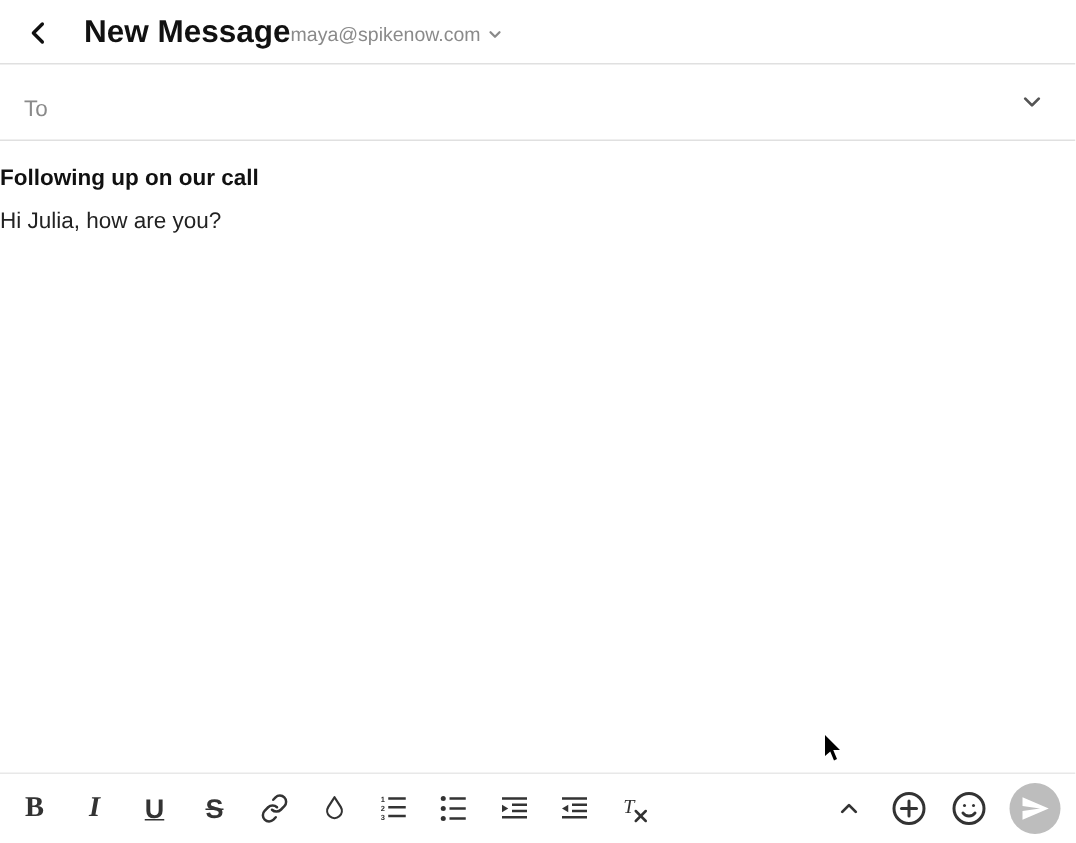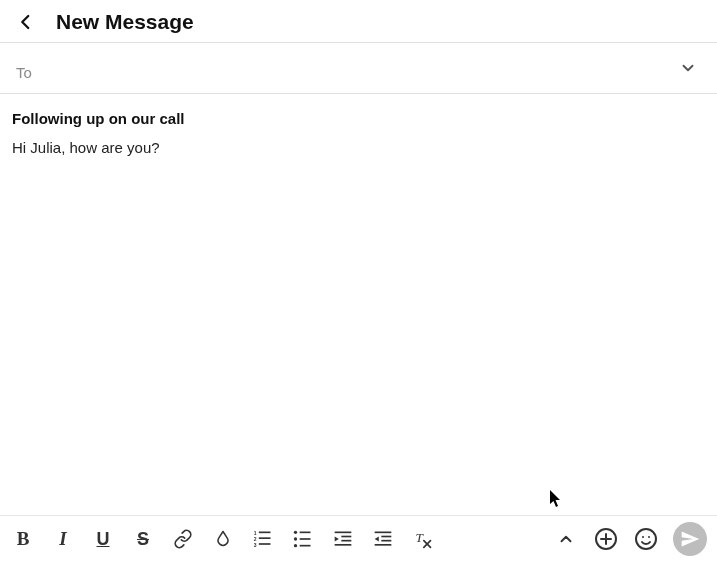--- a/index.html
+++ b/index.html
@@ -72,21 +72,21 @@
       font-size: 15px;
       background: transparent;
     }
     .to-expand {
       display: flex;
       align-items: center;
       cursor: pointer;
       padding: 4px;
     }
     .compose-area {
-      padding: 16px 12px;
+      padding: 16px 0;
     }
     .subject {
       font-size: 15px;
       font-weight: 700;
       color: #111;
       border: none;
       outline: none;
       width: 100%;
       margin-bottom: 10px;
       background: transparent;
@@ -170,20 +170,28 @@
 <body>
 
 <div class="header">
   <div class="back-btn">
     <svg width="18" height="18" viewBox="0 0 24 24" fill="none" stroke="#111" stroke-width="3" stroke-linecap="round" stroke-linejoin="round">
         <polyline points="15 4 7 12 15 20"></polyline>
       </svg>
   </div>
   <div class="header-text">
     <div class="title">New Message</div>
+    <div class="from-row">
+      <span class="from-email">maya@spikenow.com</span>
+      <span class="from-chevron">
+        <svg width="12" height="12" viewBox="0 0 24 24" fill="none" stroke="#8a8a8a" stroke-width="3" stroke-linecap="round" stroke-linejoin="round">
+            <polyline points="6 9 12 15 18 9"></polyline>
+          </svg>
+      </span>
+    </div>
   </div>
 </div>
 
 <div class="to-row">
   <span class="to-label">To</span>
   <input class="to-input" type="text" value="" style="">
   <div class="to-expand">
     <svg width="18" height="18" viewBox="0 0 24 24" fill="none" stroke="#555" stroke-width="2.5" stroke-linecap="round" stroke-linejoin="round">
         <polyline points="6 9 12 15 18 9"></polyline>
       </svg>

